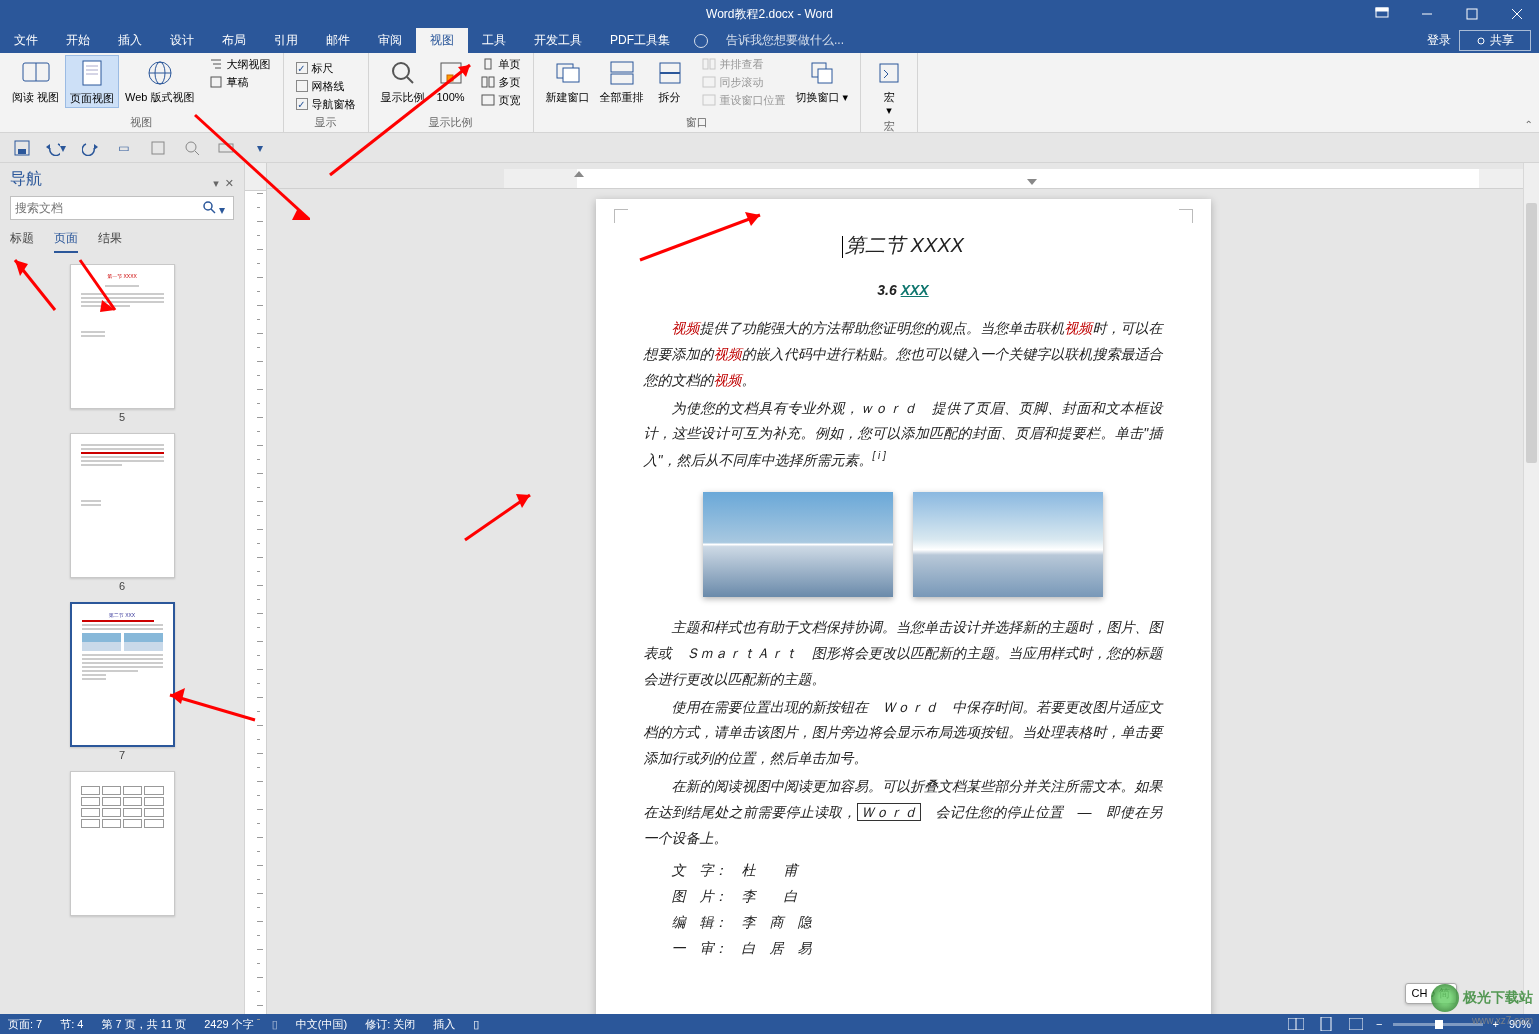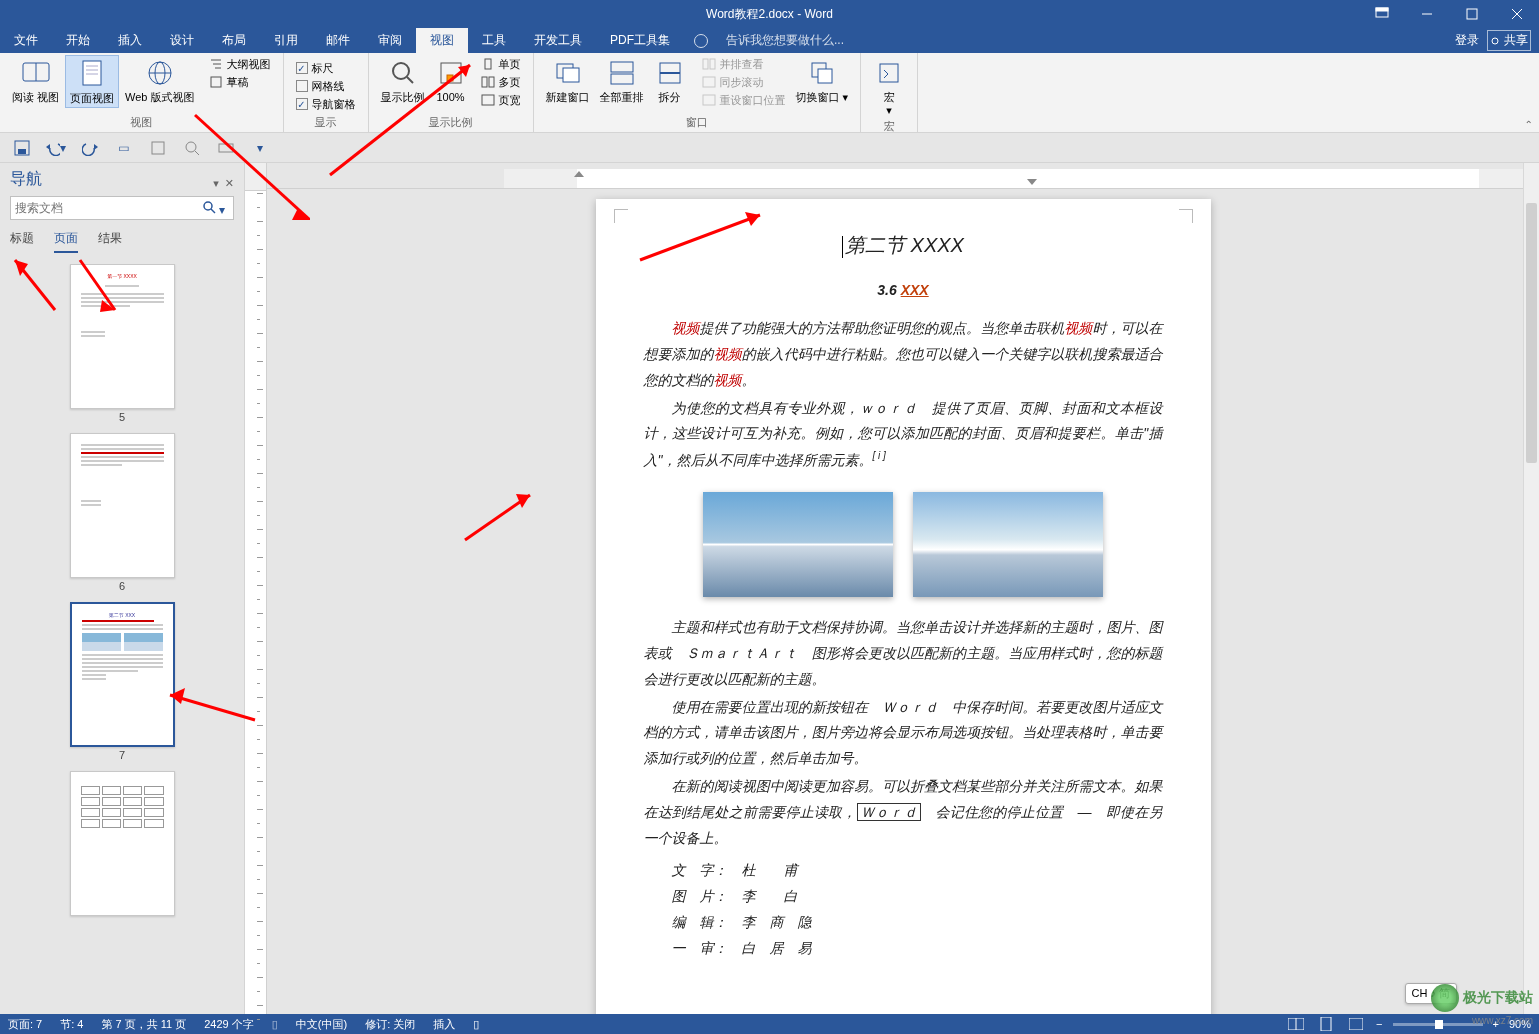--- a/index.html
+++ b/index.html
@@ -12,21 +12,21 @@
 .titlebar .winbtn { width:45px; height:28px; display:flex; align-items:center; justify-content:center; cursor:pointer; }
 .titlebar .winbtn svg { stroke:#fff; fill:none; }
 
 
 .tabstrip { height:25px; background:#2b579a; display:flex; align-items:stretch; color:#fff; font-size:12px; }
 .tabstrip .tab { padding:0 14px; display:flex; align-items:center; cursor:pointer; }
 .tabstrip .tab.active { background:#f3f3f3; color:#2b579a; }
 .tabstrip .tellme { margin-left:10px; display:flex; align-items:center; opacity:.8; gap:18px;}
 .tabstrip .bulb { width:14px; height:14px; border:1px solid #fff; border-radius:50%; display:inline-block; }
 .tabstrip .right { margin-left:auto; display:flex; align-items:center; gap:8px; padding-right:8px;}
-.tabstrip .share { border:1px solid rgba(255,255,255,.6); padding:1px 2px; display:flex; align-items:center; gap:4px;}
+.tabstrip .share { border:1px solid rgba(255,255,255,.6); padding:1px 16px; display:flex; align-items:center; gap:4px;}
 
 
 .ribbon { height:80px; background:#f3f3f3; border-bottom:1px solid #d4d4d4; display:flex; position:relative;}
 .group { border-right:1px solid #d4d4d4; padding:2px 8px 0 8px; display:flex; flex-direction:column; align-items:center;}
 .group .row { display:flex; align-items:flex-start; gap:2px;}
 .group .glabel { font-size:11px; color:#666; margin-top:auto; padding-bottom:2px;}
 .bigbtn { display:flex; flex-direction:column; align-items:center; justify-content:center; padding:2px 4px; cursor:pointer; min-width:40px;}
 .bigbtn .icon { width:32px; height:32px; display:flex; align-items:center; justify-content:center;}
 .bigbtn.active { background:#cde0f7; border:1px solid #9bbbe3;}
 .bigbtn .lbl { font-size:11px; text-align:center; line-height:13px; margin-top:2px;}
@@ -74,21 +74,21 @@
 .docscroll { flex:1; display:flex; flex-direction:column;font-style:italic;}
 .hruler { height:20px; background:#fff; border-bottom:1px solid #d0d0d0; position:relative; margin-left:0; margin-top:6px;}
 .hruler .gray { position:absolute; top:0; bottom:0; background:#efefef;}
 .hruler::before{content:"";position:absolute;left:0;top:0;bottom:0;width:237px;background:#e6e6e6;border-right:1px solid #d0d0d0;}
 .hruler .marker { position:absolute; top:2px; width:0; height:0; border-left:5px solid transparent; border-right:5px solid transparent; border-bottom:6px solid #888;}
 .pagewrap { flex:1; overflow:auto; display:flex; justify-content:center; padding:10px 0;}
 .page-doc { width:615px; min-height:850px; background:#fff; box-shadow:0 2px 8px rgba(0,0,0,.25); padding:28px 48px 40px 48px; font-family:"SimSun","宋体",serif; font-size:14px; line-height:1.85; color:#222; position:relative;}
 .page-doc .sectitle { text-align:center; font-size:20px; font-family:"SimHei","黑体"; margin-bottom:14px;}
 .page-doc .sectitle .cursor { border-left:1px solid #000; margin-right:2px; display:inline-block; height:22px; vertical-align:middle;}
 .page-doc .subsec { text-align:center; font-weight:bold; margin-bottom:12px;}
-.page-doc .subsec a { color:#c2410c; text-decoration:underline;}
+.page-doc .subsec a { color:#0f766e; text-decoration:underline;}
 .page-doc p { text-indent:2em; margin-bottom:2px; text-align:justify;}
 .page-doc .red { color:#c00000;}
 .page-doc .sup { vertical-align:super; font-size:10px;}
 .page-doc .imgrow { display:flex; gap:20px; justify-content:center; margin:18px 0;}
 .page-doc .img { width:190px; height:105px; background:linear-gradient(#6aa8d8 0%,#a8c8e0 48%,#fff 50%,#cdd9e5 52%,#6a8aaa 100%); box-shadow:0 2px 6px rgba(0,0,0,.3);}
 .page-doc .img2 { background:linear-gradient(#8ab8e0 0%,#d8e8f0 45%,#fff 55%,#b8c8d8 60%,#7898b8 100%);}
 .page-doc .boxed { border:1px solid #333; padding:0 3px;}
 .page-doc .credits { margin-top:6px;}
 .page-doc .credits div { text-indent:2em; }
 .corner { position:absolute; width:14px; height:14px;}

